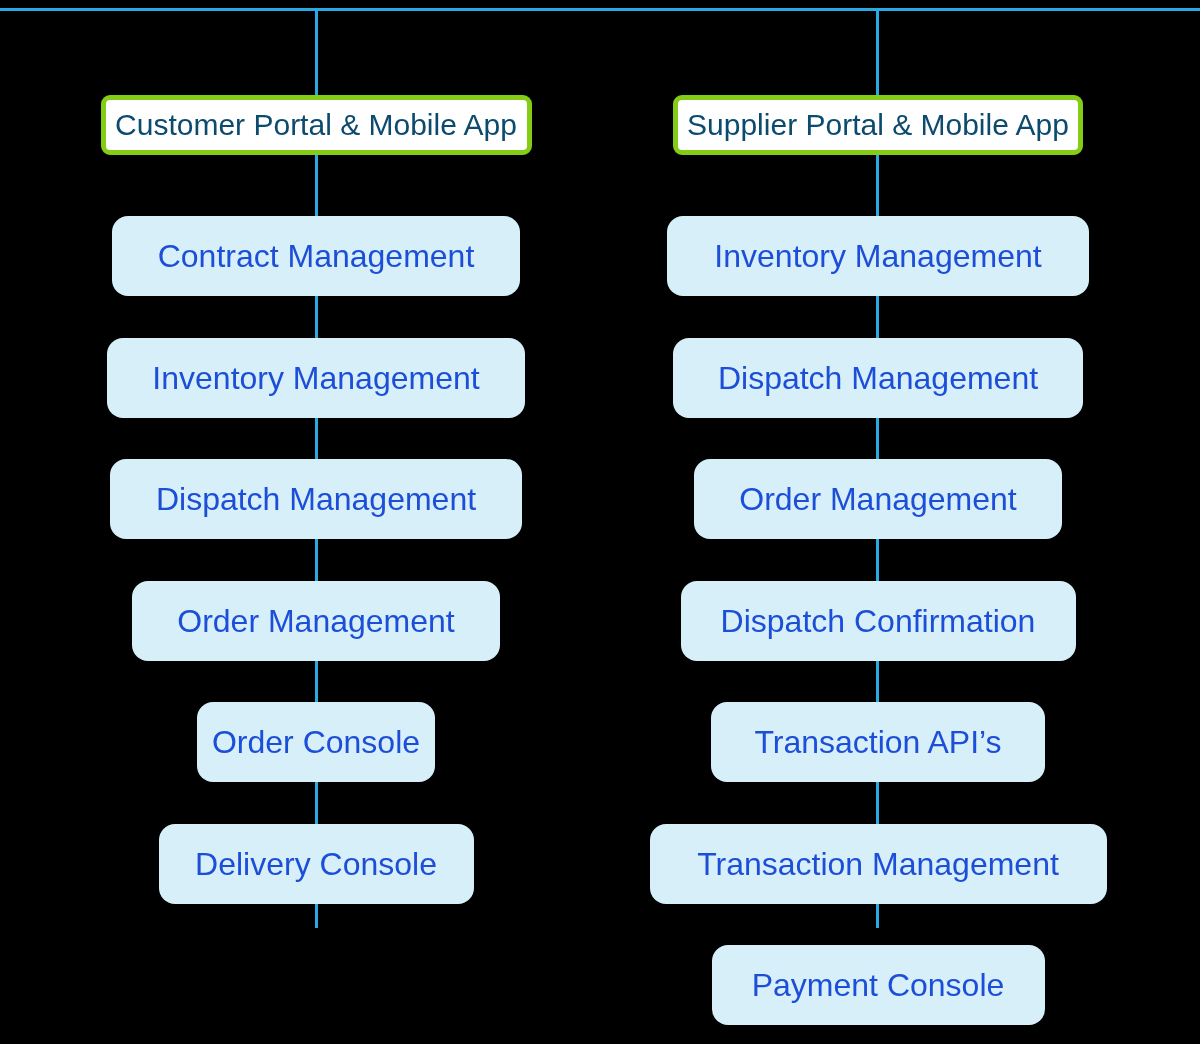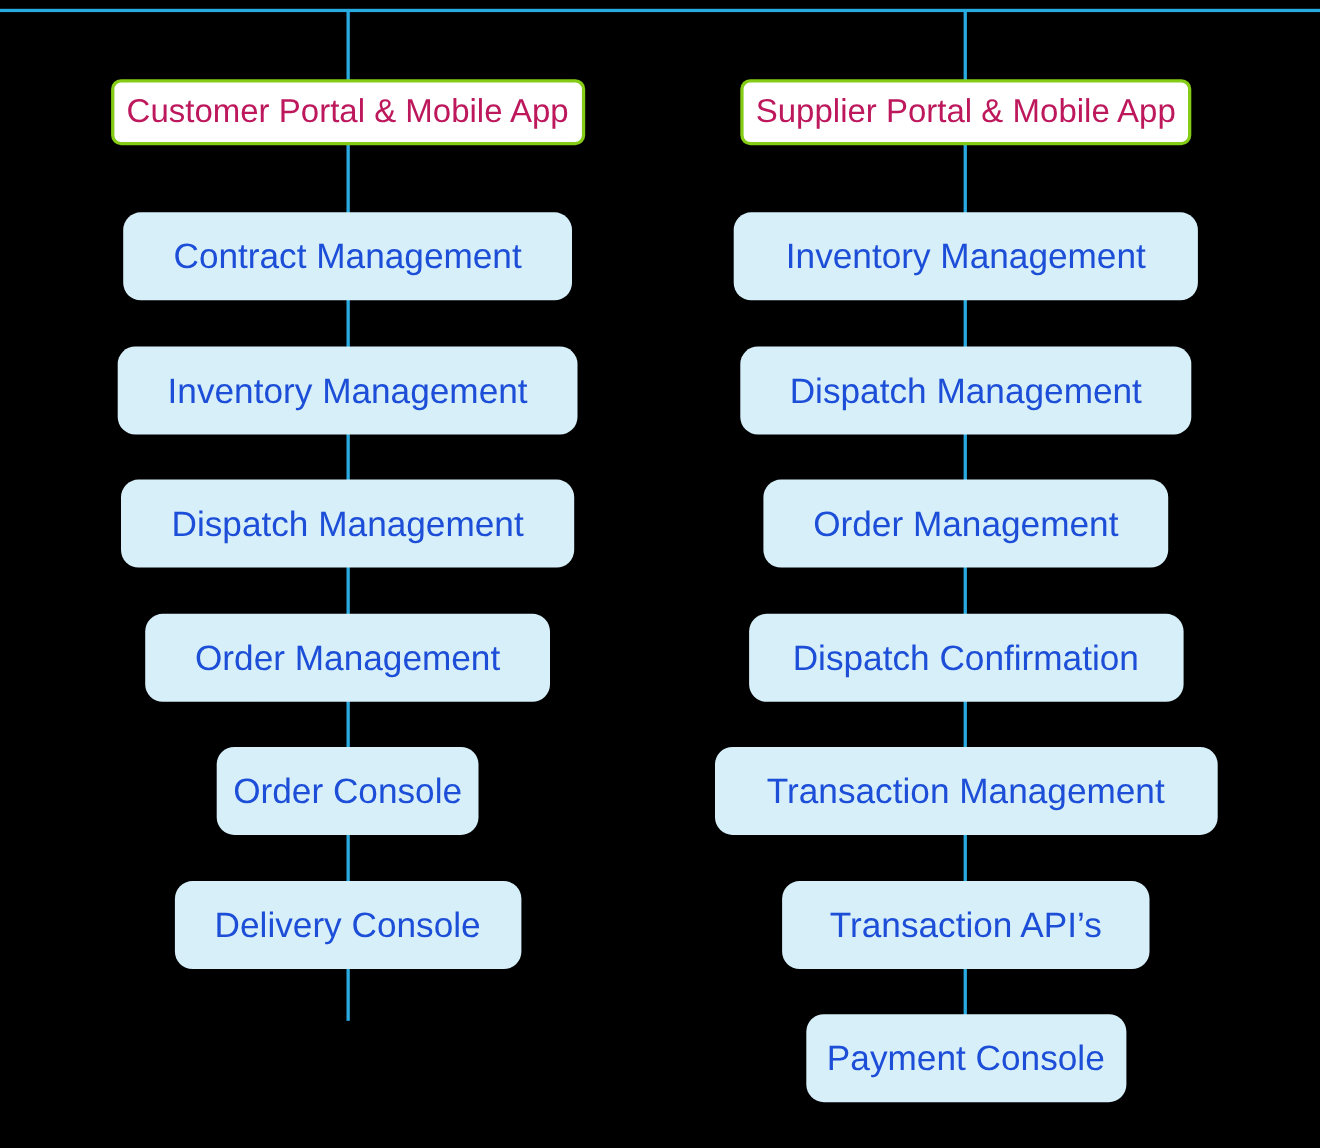--- a/index.html
+++ b/index.html
@@ -29,27 +29,27 @@
     position: absolute;
     top: 0;
     width: 500px;
     display: flex;
     flex-direction: column;
     align-items: center;
   }
   .column-left  { left: 66px; }
   .column-right { left: 628px; }
   .header-box {
-    margin-top: 72px;
+    margin-top: 95px;
     height: 60px;
     box-sizing: border-box;
     background: #FFFFFF;
-    border: 3px solid #84cc16;
+    border: 5px solid #84cc16;
     border-radius: 9px;
-    color: #be185d;
+    color: #0c4a6e;
     font-size: 30px;
     line-height: 1;
     display: flex;
     align-items: center;
     justify-content: center;
     white-space: nowrap;
   }
   .node-box {
     height: 80px;
     margin-top: 41.5px;
@@ -84,18 +84,18 @@
     <div class="node-box" style="width:238px">Order Console</div>
     <div class="node-box" style="width:315px">Delivery Console</div>
   </div>
 
   <div class="column column-right">
     <div class="header-box" style="width:410px">Supplier Portal &amp; Mobile App</div>
     <div class="node-box" style="width:422px">Inventory Management</div>
     <div class="node-box" style="width:410px">Dispatch Management</div>
     <div class="node-box" style="width:368px">Order Management</div>
     <div class="node-box" style="width:395px">Dispatch Confirmation</div>
+    <div class="node-box" style="width:334px">Transaction API’s</div>
     <div class="node-box" style="width:457px">Transaction Management</div>
-    <div class="node-box" style="width:334px">Transaction API’s</div>
-    <div class="node-box" style="width:291px">Payment Console</div>
+    <div class="node-box" style="width:333px">Payment Console</div>
   </div>
 
 </div>
 
 </body></html>

